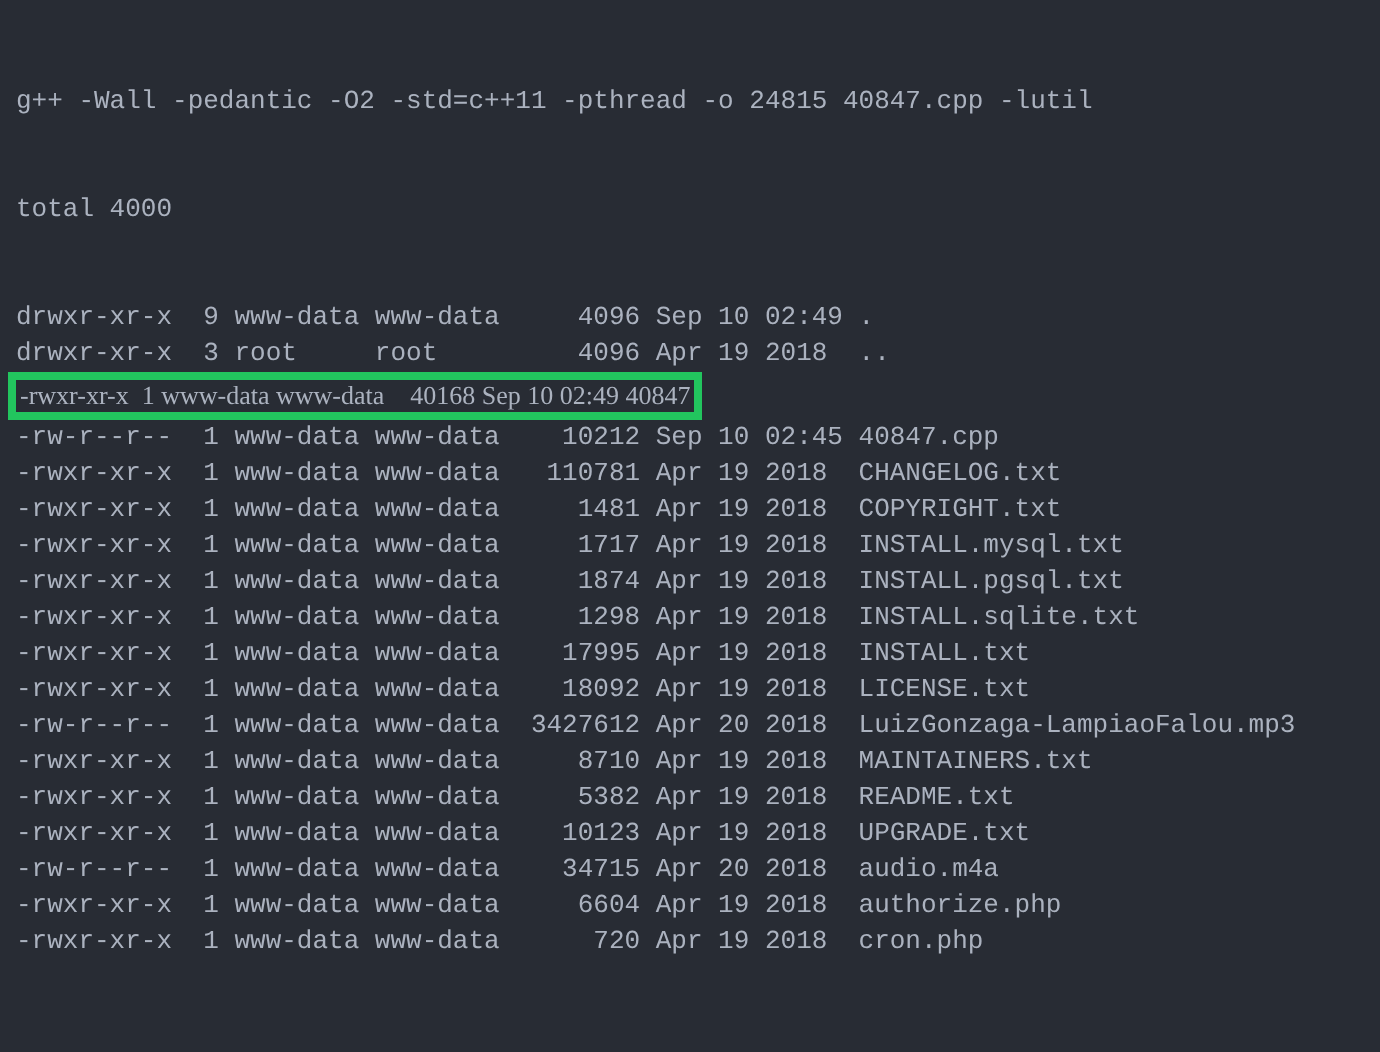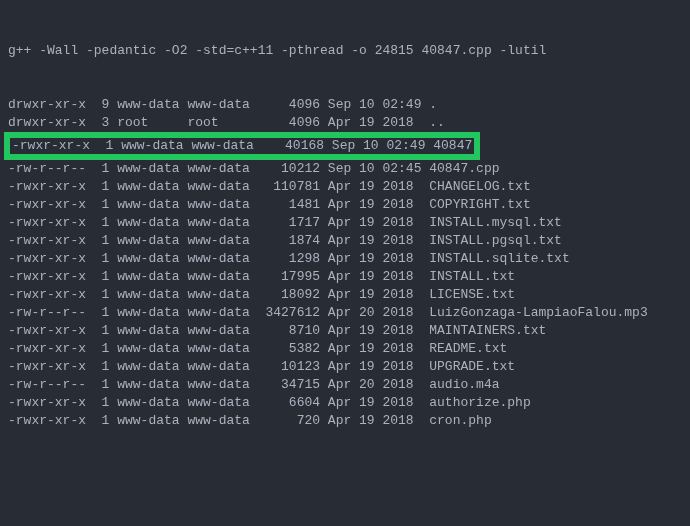--- a/index.html
+++ b/index.html
@@ -14,25 +14,27 @@
     height: 526px;
     overflow: hidden;
   }
   .terminal {
     padding: 6px 8px;
     white-space: pre;
   }
   .row { display: block; }
   .highlight-row {
     display: inline-block;
-    border: 6px solid #22c55e;
+    border: 4px solid #22c55e;
     padding: 0 2px;
     margin-left: -4px;
     line-height: 16px;
+    font-family: Liberation Serif, serif;
   }
 </style>
 </head>
 <body>
 
 <div class="terminal">
   <span class="row">g++ -Wall -pedantic -O2 -std=c++11 -pthread -o 24815 40847.cpp -lutil</span>
+  <span class="row">total 4000</span>
   <div id="listing"><span class="row">drwxr-xr-x  9 www-data www-data     4096 Sep 10 02:49 .</span><span class="row">drwxr-xr-x  3 root     root         4096 Apr 19 2018  ..</span><span class="row"><span class="highlight-row">-rwxr-xr-x  1 www-data www-data    40168 Sep 10 02:49 40847</span></span><span class="row">-rw-r--r--  1 www-data www-data    10212 Sep 10 02:45 40847.cpp</span><span class="row">-rwxr-xr-x  1 www-data www-data   110781 Apr 19 2018  CHANGELOG.txt</span><span class="row">-rwxr-xr-x  1 www-data www-data     1481 Apr 19 2018  COPYRIGHT.txt</span><span class="row">-rwxr-xr-x  1 www-data www-data     1717 Apr 19 2018  INSTALL.mysql.txt</span><span class="row">-rwxr-xr-x  1 www-data www-data     1874 Apr 19 2018  INSTALL.pgsql.txt</span><span class="row">-rwxr-xr-x  1 www-data www-data     1298 Apr 19 2018  INSTALL.sqlite.txt</span><span class="row">-rwxr-xr-x  1 www-data www-data    17995 Apr 19 2018  INSTALL.txt</span><span class="row">-rwxr-xr-x  1 www-data www-data    18092 Apr 19 2018  LICENSE.txt</span><span class="row">-rw-r--r--  1 www-data www-data  3427612 Apr 20 2018  LuizGonzaga-LampiaoFalou.mp3</span><span class="row">-rwxr-xr-x  1 www-data www-data     8710 Apr 19 2018  MAINTAINERS.txt</span><span class="row">-rwxr-xr-x  1 www-data www-data     5382 Apr 19 2018  README.txt</span><span class="row">-rwxr-xr-x  1 www-data www-data    10123 Apr 19 2018  UPGRADE.txt</span><span class="row">-rw-r--r--  1 www-data www-data    34715 Apr 20 2018  audio.m4a</span><span class="row">-rwxr-xr-x  1 www-data www-data     6604 Apr 19 2018  authorize.php</span><span class="row">-rwxr-xr-x  1 www-data www-data      720 Apr 19 2018  cron.php</span></div>
 </div>
 
 </body></html>

